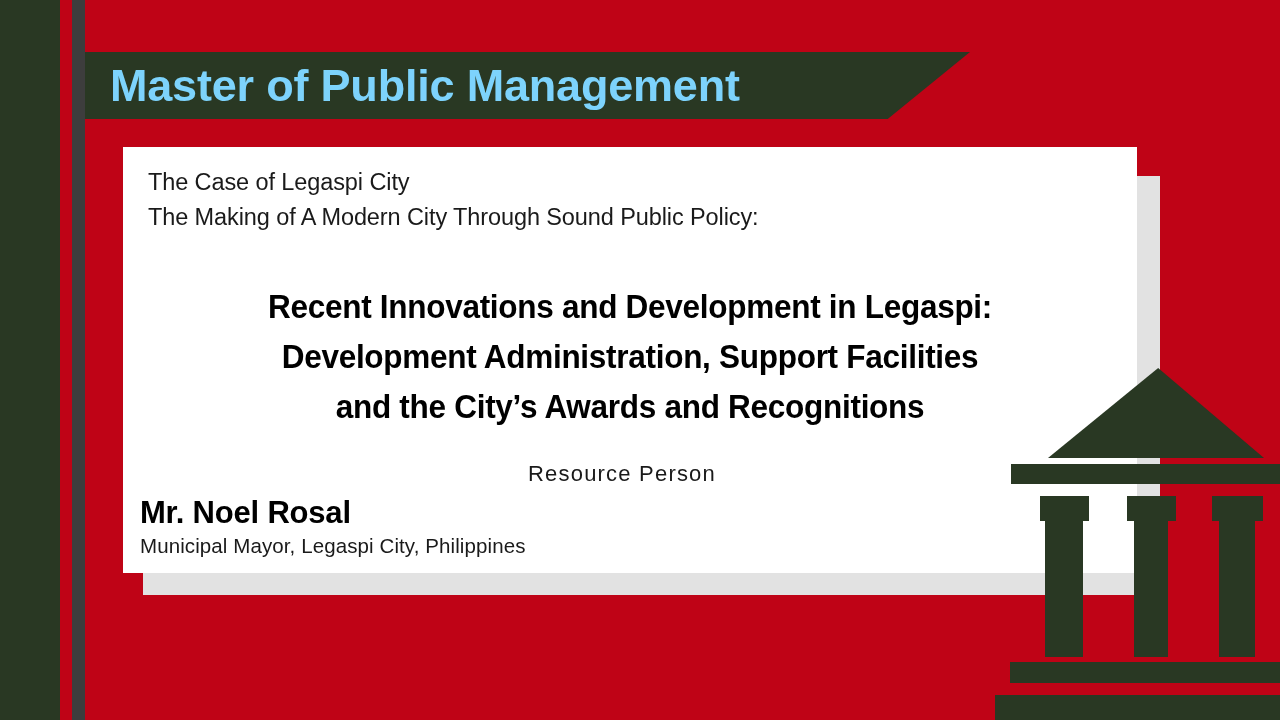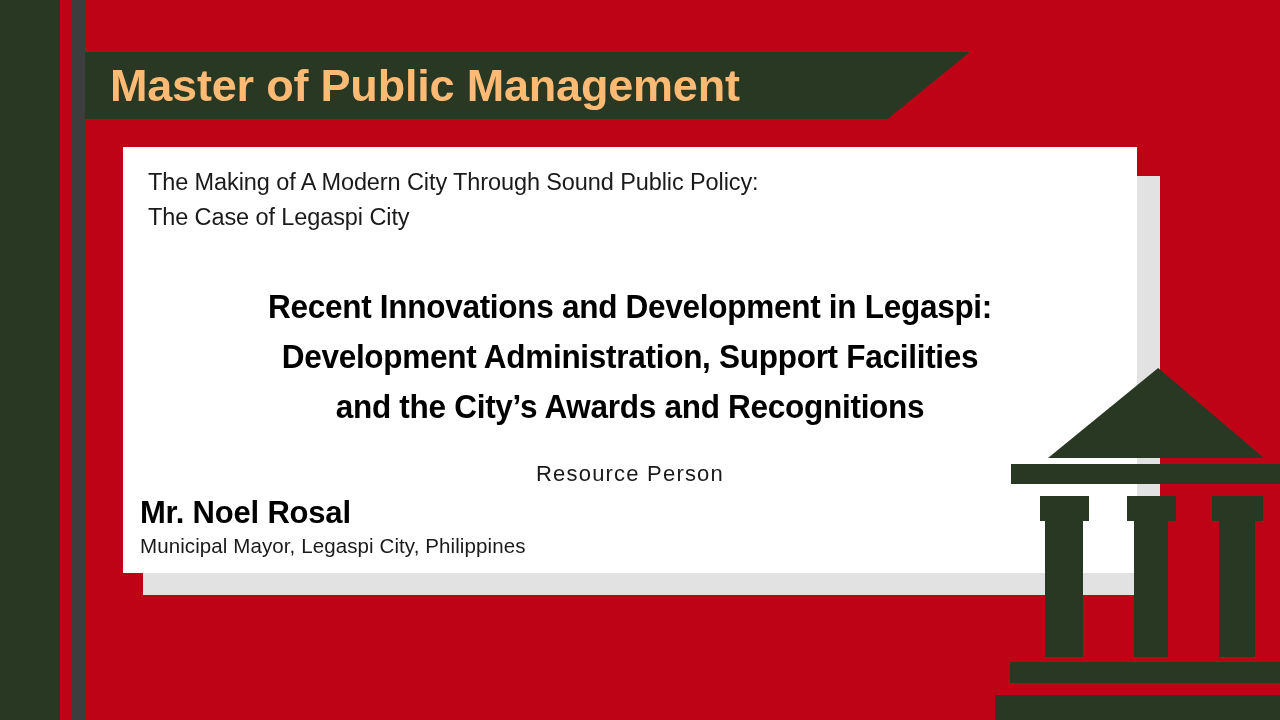--- a/index.html
+++ b/index.html
@@ -47,21 +47,21 @@
     -webkit-clip-path: polygon(0 0, 100% 0, 90.7% 100%, 0 100%);
     clip-path: polygon(0 0, 100% 0, 90.7% 100%, 0 100%);
   }
   .banner-title {
     position: absolute;
     left: 110px;
     top: 56px;
     width: 830px;
     height: 60px;
     line-height: 60px;
-    color: #fdba74;
+    color: #7dd3fc;
     font-size: 45px;
     font-weight: bold;
     letter-spacing: -0.2px;
     white-space: nowrap;
   }
 
   
   .card-shadow {
     position: absolute;
     left: 143px;
@@ -101,21 +101,21 @@
     font-size: 32.5px;
     font-weight: bold;
     line-height: 50px;
     letter-spacing: -0.3px;
     transform: scaleX(0.97);
     transform-origin: center top;
   }
 
   .rp-label {
     position: absolute;
-    left: 140px;
+    left: 132px;
     top: 461px;
     width: 980px;
     text-align: center;
     color: #1a1a1a;
     font-size: 22px;
     font-weight: 300;
     letter-spacing: 1.2px;
   }
   .rp-name {
     position: absolute;
@@ -182,22 +182,22 @@
   <div class="bar-red-thin"></div>
   <div class="bar-charcoal"></div>
 
   <div class="banner"></div>
   <div class="banner-title">Master of Public Management</div>
 
   <div class="card-shadow"></div>
   <div class="card"></div>
 
   <div class="subtitle">
+    <div>The Case of Legaspi City</div>
     <div>The Making of A Modern City Through Sound Public Policy:</div>
-    <div>The Case of Legaspi City</div>
   </div>
 
   <div class="main-title">
     <div>Recent Innovations and Development in Legaspi:</div>
     <div>Development Administration, Support Facilities</div>
     <div>and the City’s Awards and Recognitions</div>
   </div>
 
   <div class="rp-label">Resource Person</div>
   <div class="rp-name">Mr. Noel Rosal</div>

